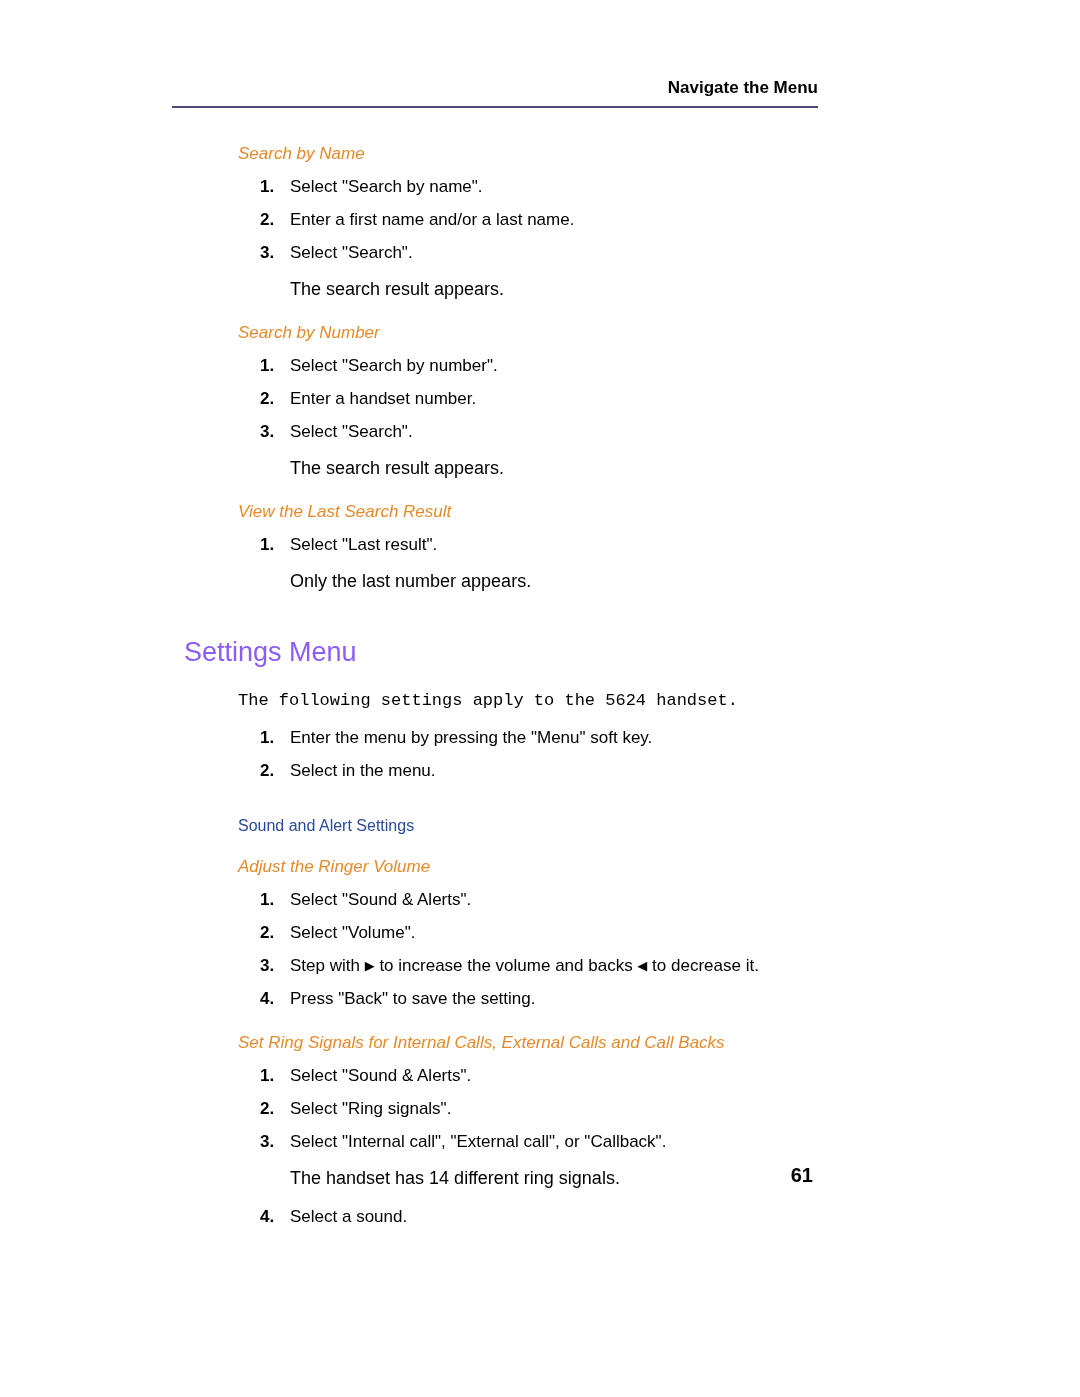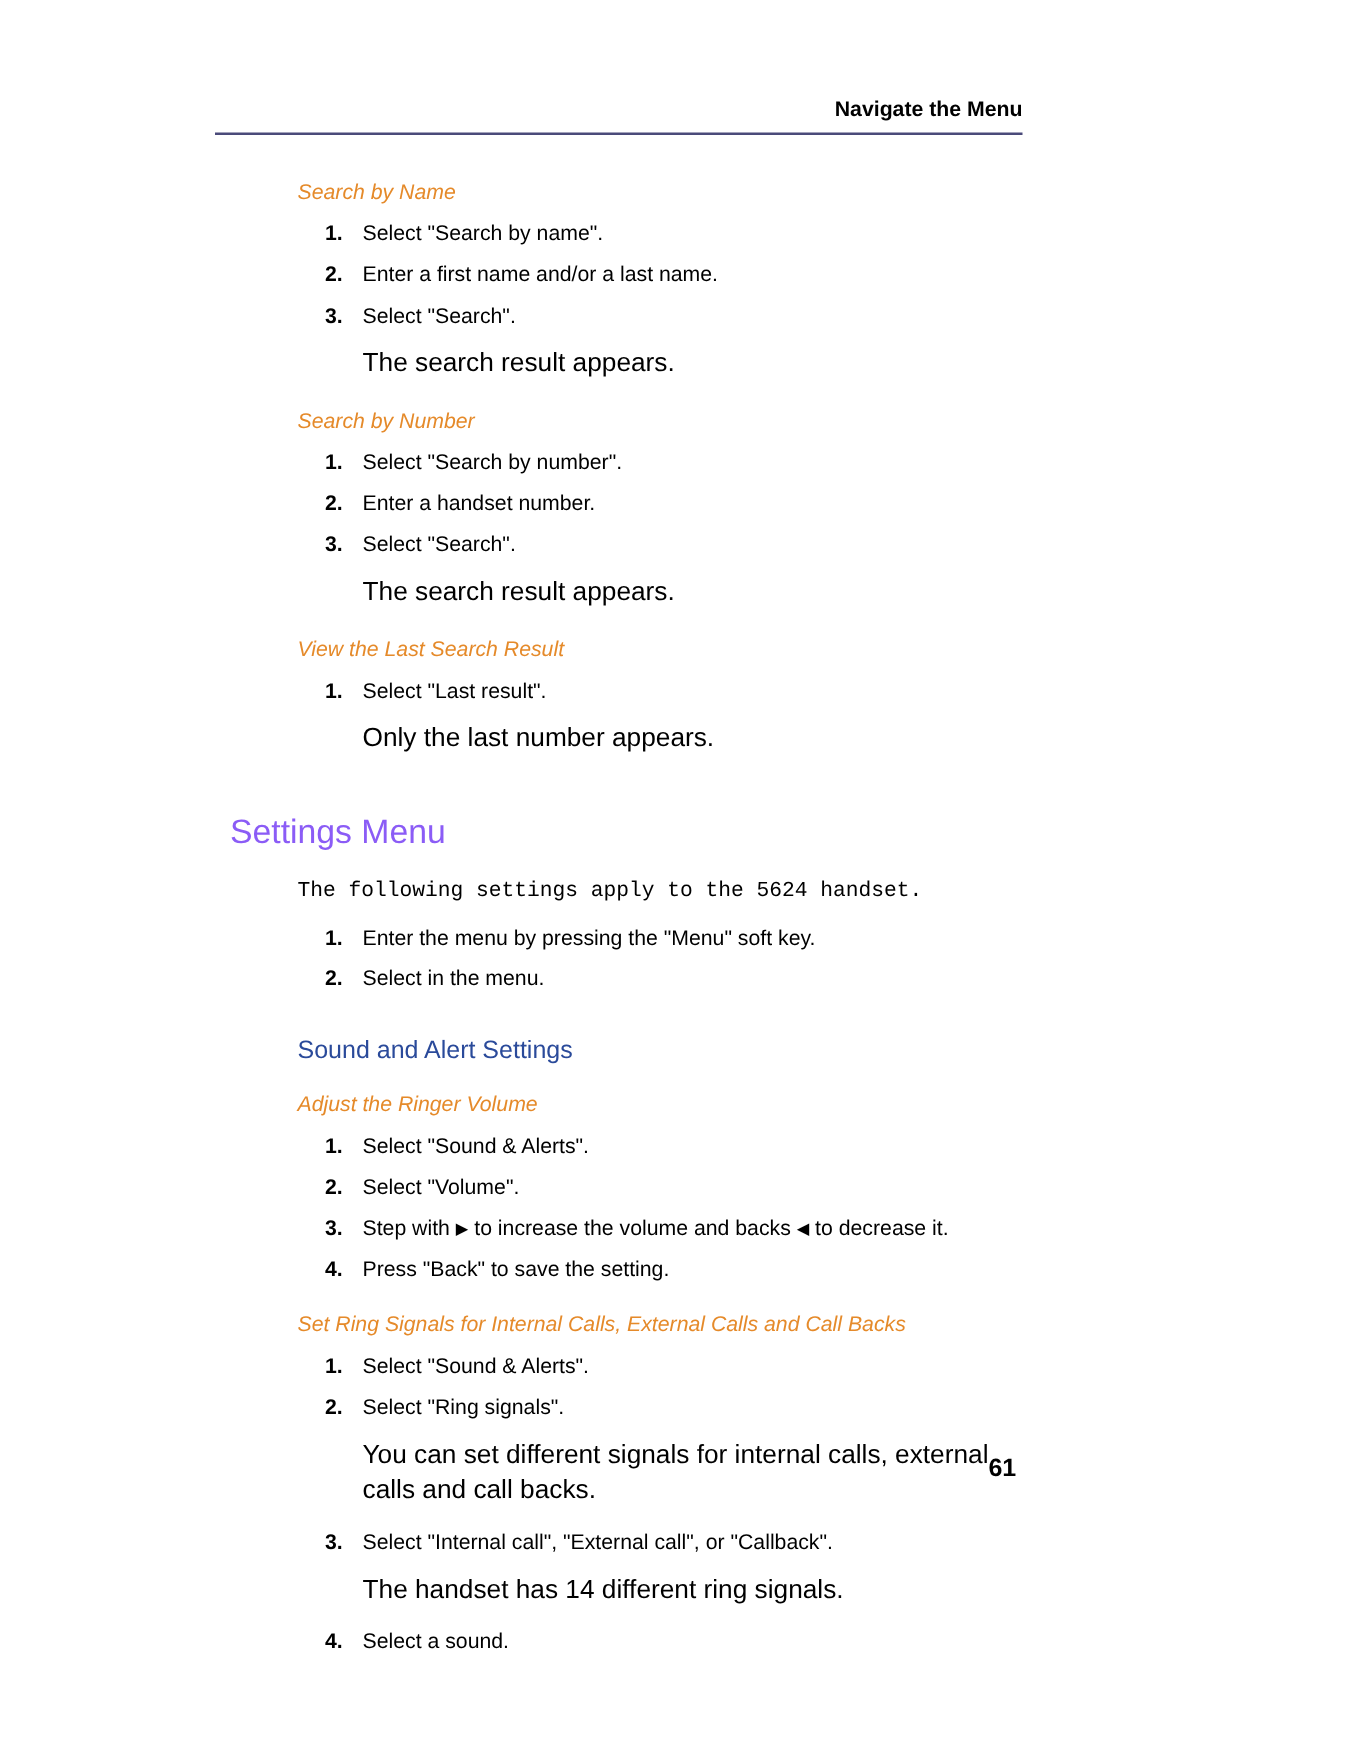--- a/index.html
+++ b/index.html
@@ -49,39 +49,39 @@
     margin: 10px 0;
   }
   .ol .num {
     font-weight: bold;
     min-width: 30px;
   }
   .ol .txt {
     flex: 1;
   }
   .result-line {
-    font-size: 21px;
+    font-size: 18px;
     margin: 12px 0 16px 52px;
     line-height: 1.35;
   }
   .h1 {
     color: #8b5cf6;
     font-size: 27px;
     font-weight: normal;
     margin: 44px 0 22px -54px;
   }
   .intro {
     font-size: 17px;
     margin: 0 0 14px 0;
     line-height: 1.35;
     font-family: Liberation Mono, monospace;
   }
   .h2 {
     color: #2a4a9a;
-    font-size: 20px;
+    font-size: 16px;
     font-weight: normal;
     margin: 34px 0 14px 0;
   }
   .arrow {
     display: inline-block;
     font-size: 13px;
     vertical-align: 1px;
   }
   .page-num {
     position: absolute;
@@ -186,21 +186,20 @@
     <div class="ol">
       <div class="li">
           <span class="num">1.</span>
           <span class="txt">Select "Sound &amp; Alerts".</span>
         </div>
       <div class="li">
           <span class="num">2.</span>
           <span class="txt">Select "Ring signals".</span>
         </div>
     </div>
-    <div class="result-line">You can set different signals for internal calls, external calls and call backs.</div>
     <div class="ol">
       <div class="li">
           <span class="num">3.</span>
           <span class="txt">Select "Internal call", "External call", or "Callback".</span>
         </div>
     </div>
     <div class="result-line">The handset has 14 different ring signals.</div>
     <div class="ol">
       <div class="li">
           <span class="num">4.</span>

